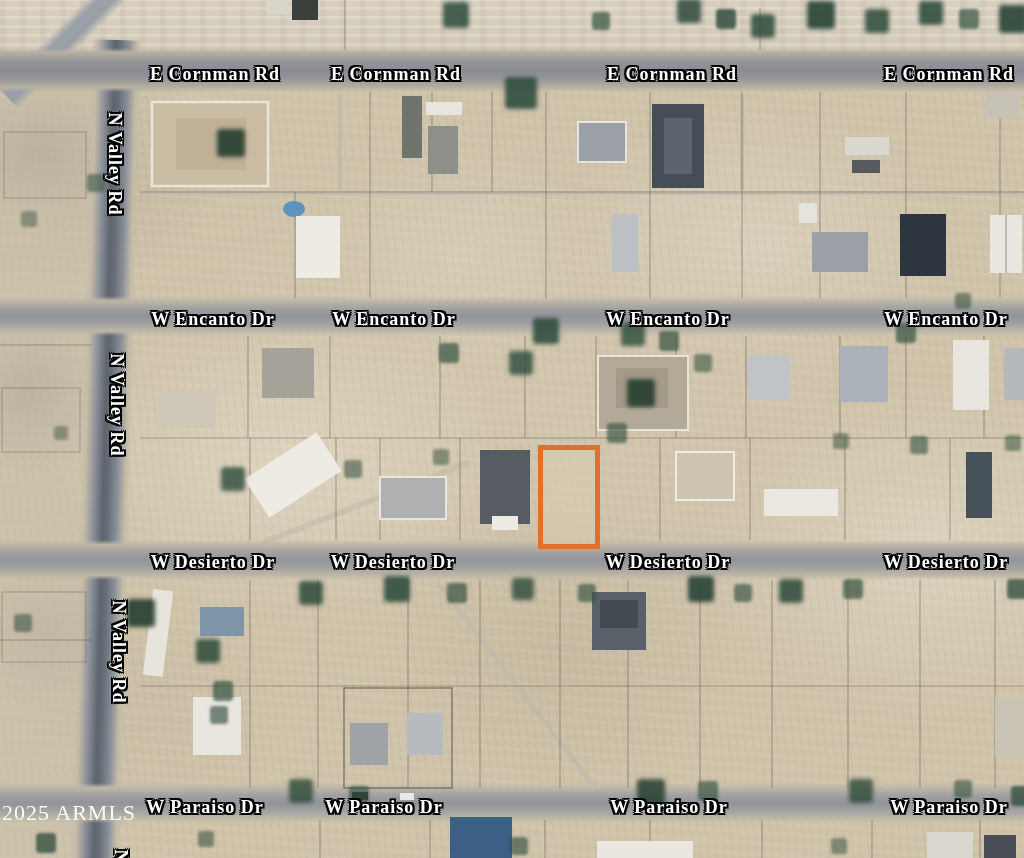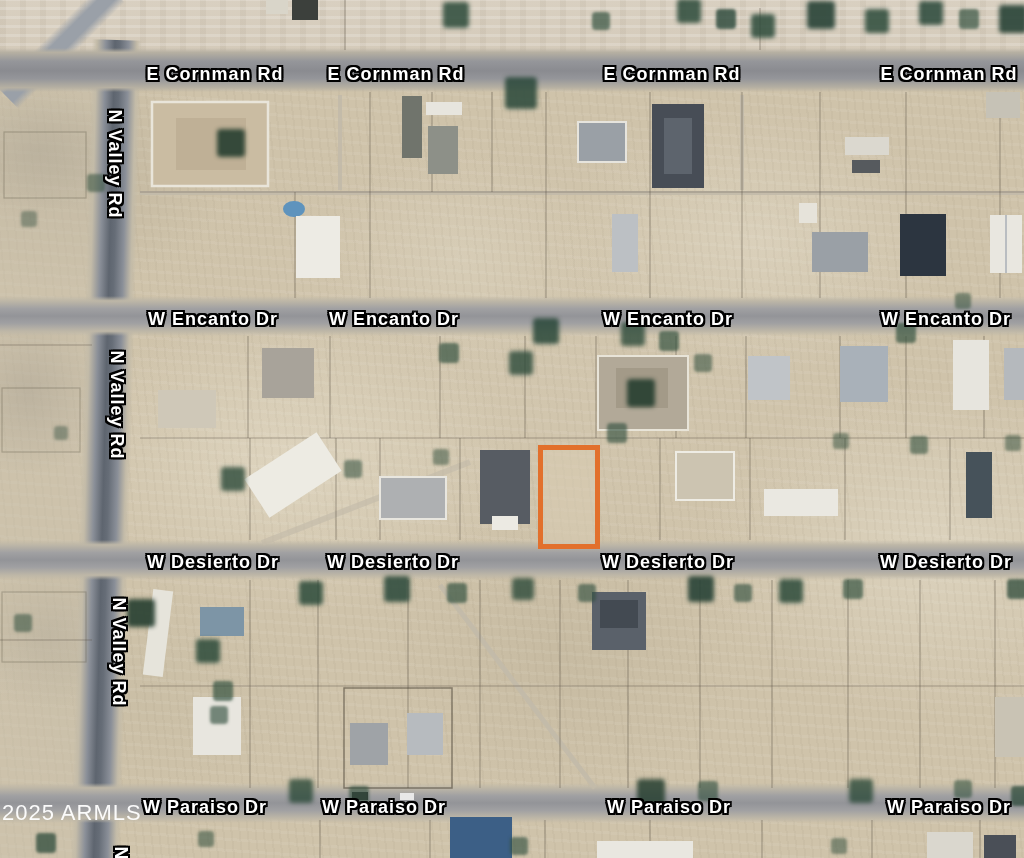--- a/index.html
+++ b/index.html
@@ -1,18 +1,18 @@
 <!DOCTYPE html>
 <html><head>
 <meta charset="utf-8">
 <style>
   html,body{margin:0;padding:0;background:#222;}
   #stage{
     position:relative;width:1024px;height:858px;overflow:hidden;
-    font-family:Liberation Sans, sans-serif;
+    font-family:Liberation Serif, serif;
     background:#3b82f6;
   }
   
   .ground{position:absolute;inset:0;
     background:
       repeating-linear-gradient(84deg, rgba(120,108,86,0.05) 0 2px, transparent 2px 8px),
       repeating-linear-gradient(4deg, rgba(255,255,255,0.06) 0 3px, transparent 3px 11px),
       radial-gradient(240px 170px at 6% 20%, rgba(181,170,148,0.55), transparent 70%),
       radial-gradient(320px 210px at 28% 54%, rgba(233,225,206,0.55), transparent 72%),
       radial-gradient(280px 190px at 74% 28%, rgba(228,220,202,0.5), transparent 70%),

